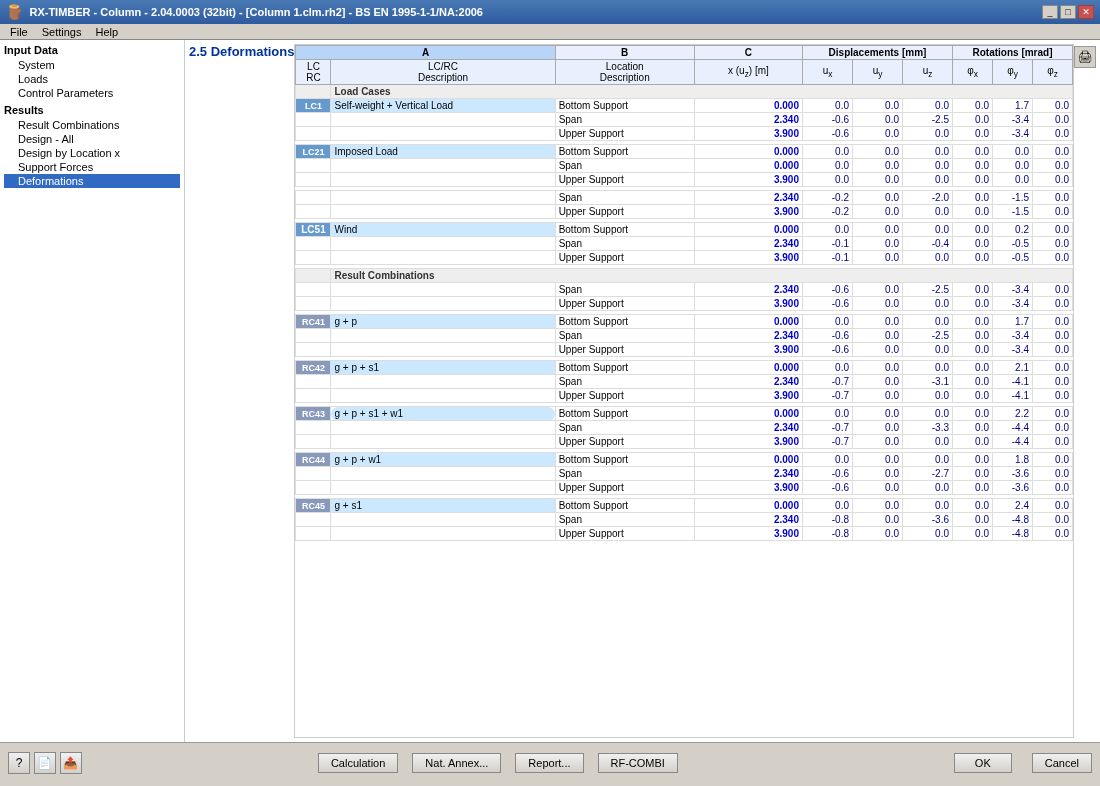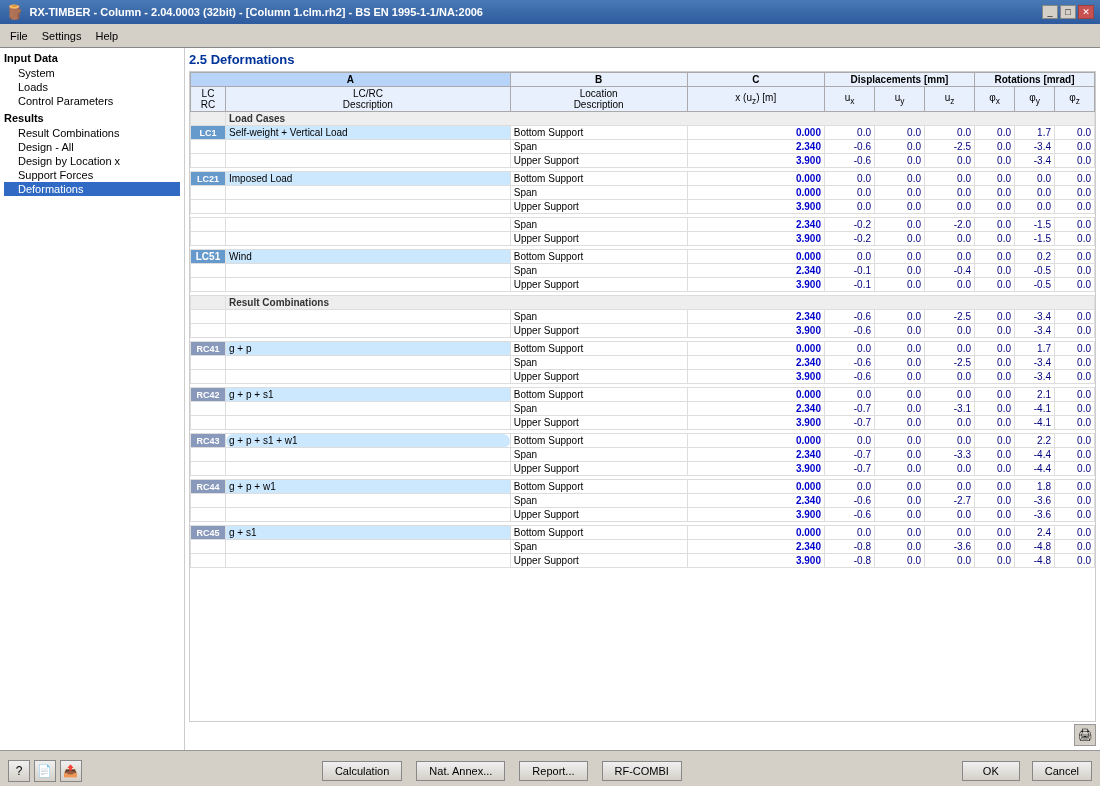--- a/index.html
+++ b/index.html
@@ -5,35 +5,35 @@
     * { box-sizing: border-box; margin: 0; padding: 0; }
     body { font-family: 'Segoe UI', Tahoma, Arial, sans-serif; font-size: 11px; background: #d4d0c8; width: 1100px; height: 786px; overflow: hidden; }
     
     
     .title-bar { background: linear-gradient(to bottom, #4a7ab5, #2d5a9e); color: white; padding: 4px 6px; display: flex; align-items: center; justify-content: space-between; height: 24px; }
     .title-bar-controls { display: flex; gap: 2px; }
     .title-btn { width: 16px; height: 14px; border: 1px solid #888; background: #d4d0c8; cursor: pointer; font-size: 9px; display: flex; align-items: center; justify-content: center; color: black; }
     .title-btn.close { background: #c75050; color: white; border-color: #a04040; }
     
     
-    .menu-bar { background: #d4d0c8; border-bottom: 1px solid #888; padding: 2px 4px; display: flex; gap: 2px; height: 24px; align-items: center; }
+    .menu-bar { background: #d4d0c8; border-bottom: 1px solid #888; padding: 2px 4px; display: flex; gap: 2px; height: 16px; align-items: center; }
     .menu-item { padding: 1px 6px; cursor: pointer; font-size: 11px; }
     
     
     .main-layout { display: flex; height: calc(786px - 24px - 20px - 40px); }
     
     
     .sidebar { width: 185px; background: white; border-right: 1px solid #ccc; padding: 4px; overflow-y: auto; }
     .sidebar-section { font-weight: bold; font-size: 11px; margin-bottom: 2px; }
     .sidebar-item { padding: 1px 4px; cursor: pointer; font-size: 11px; white-space: nowrap; }
     .sidebar-item.selected { background: #316ac5; color: white; }
     .sidebar-item.sub { padding-left: 14px; }
     
     
-    .content { flex: 1; background: white; overflow: hidden; display: flex; flex-direction: column; padding: 4px; }
+    .content { flex: 1; background: white; overflow: hidden; display: flex; flex-direction: row; padding: 4px; }
     .content-title { font-size: 13px; font-weight: bold; margin-bottom: 4px; color: #003399; }
     
     
     .table-container { flex: 1; overflow: auto; border: 1px solid #ccc; }
     
     table { border-collapse: collapse; font-size: 10px; width: 100%; }
     table thead { position: sticky; top: 0; z-index: 10; }
     
     
     .header-top th { background: #e8f0fd; border: 1px solid #aaa; padding: 1px 3px; text-align: center; font-weight: bold; font-size: 10px; }
@@ -46,21 +46,21 @@
     tr.data-row td.section-header { background: #f5f5f5; font-weight: bold; color: #333; }
     tr.data-row td.location { }
     tr.data-row td.num { text-align: right; color: #000080; }
     tr.data-row td.num-blue { text-align: right; color: #0000cc; font-weight: bold; }
     tr.data-row.group-header td { background: #eeeeee; }
     
     
     .bottom-bar { height: 40px; background: #d4d0c8; border-top: 1px solid #999; display: flex; align-items: center; padding: 4px 8px; justify-content: space-between; }
     .bottom-left { display: flex; gap: 4px; align-items: center; }
     .bottom-center { display: flex; gap: 14px; align-items: center; }
-    .bottom-right { display: flex; gap: 12px; align-items: center; margin-left: 40px; }
+    .bottom-right { display: flex; gap: 20px; align-items: center; margin-left: 40px; }
     
     .btn { padding: 3px 12px; border: 1px solid #888; background: linear-gradient(to bottom, #f0f0f0, #d4d0c8); cursor: pointer; font-size: 11px; }
     .btn-ok { padding: 3px 20px; border: 1px solid #888; background: linear-gradient(to bottom, #f0f0f0, #d4d0c8); cursor: pointer; font-size: 11px; }
     
     .icon-btn { width: 22px; height: 22px; border: 1px solid #888; background: linear-gradient(to bottom, #f0f0f0, #d4d0c8); cursor: pointer; display: flex; align-items: center; justify-content: center; font-size: 12px; }
   </style>
 </head>
 <body>
 
 <div class="title-bar">

